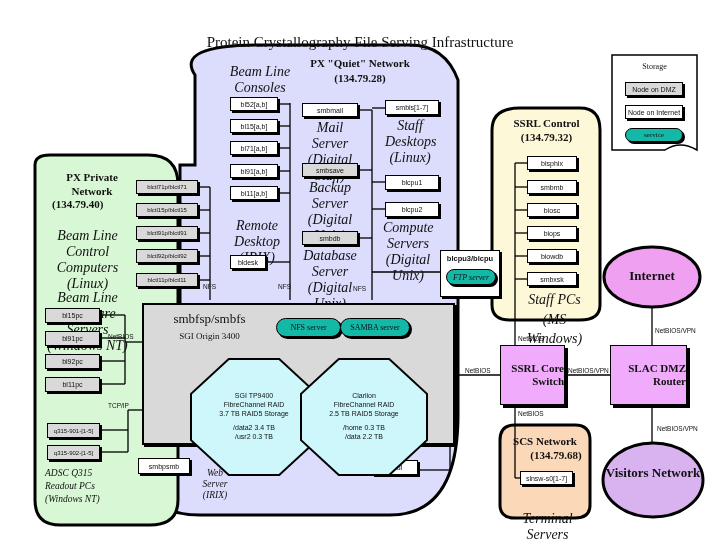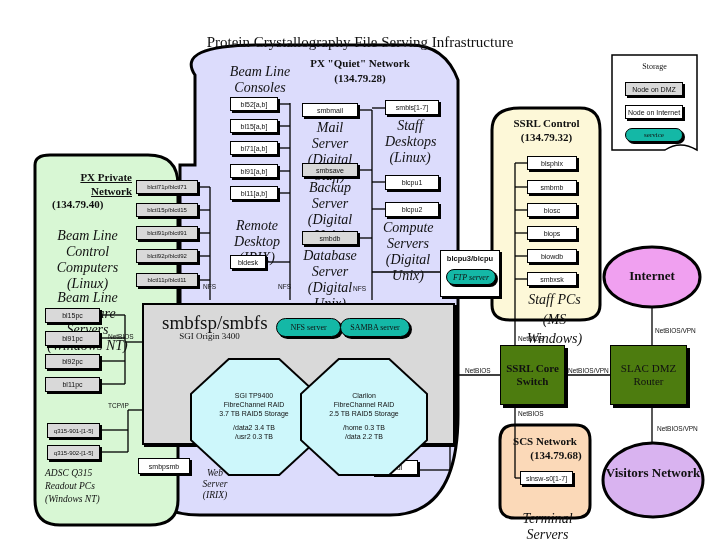--- a/index.html
+++ b/index.html
@@ -6,21 +6,21 @@
   body { width:720px; height:540px; position:relative; overflow:hidden; font-family:"Liberation Serif","DejaVu Serif",serif; color:#111; }
   svg { position:absolute; left:0; top:0; }
   .title { position:absolute; left:0; width:720px; top:34px; text-align:center; font-size:15px; }
   .lbl { position:absolute; text-align:center; line-height:1.15; }
   .it { font-style:italic; font-size:14px; }
   .bold { font-weight:bold; }
   .node { position:absolute; background:#fff; border:1px solid #000; box-shadow:2px 2px 0 #000; font-size:7px; display:flex; align-items:center; justify-content:center; box-sizing:border-box; white-space:nowrap; overflow:hidden; font-family:"Liberation Sans","DejaVu Sans",sans-serif; }
   .node.dmz { background:#d9d9d9; }
   .svc { position:absolute; background:#14b8a6; border:1px solid #000; box-shadow:2px 2px 0 #000; border-radius:12px; font-size:8px; display:flex; align-items:center; justify-content:center; box-sizing:border-box; }
   .proto { position:absolute; font-size:6.5px; font-family:"Liberation Sans","DejaVu Sans",sans-serif; }
-  .box-blue { position:absolute; background:#4d7c0f; border:1px solid #000; box-shadow:3px 3px 0 #000; display:flex; align-items:center; justify-content:center; text-align:center; font-weight:bold; font-size:11px; line-height:1.2; box-sizing:border-box; }
+  .box-blue { position:absolute; background:#f0abfc; border:1px solid #000; box-shadow:3px 3px 0 #000; display:flex; align-items:center; justify-content:center; text-align:right; font-weight:bold; font-size:11px; line-height:1.2; box-sizing:border-box; }
   .oct { position:absolute; width:128px; height:118px; background:#000; clip-path:polygon(30% 0,70% 0,100% 30%,100% 70%,70% 100%,30% 100%,0 70%,0 30%); }
   .oct-in { position:absolute; left:2px; top:2px; right:2px; bottom:2px; background:#cdf7fb; clip-path:polygon(30% 0,70% 0,100% 30%,100% 70%,70% 100%,30% 100%,0 70%,0 30%); display:flex; flex-direction:column; align-items:center; justify-content:center; font-size:7px; line-height:1.25; text-align:center; font-family:"Liberation Sans","DejaVu Sans",sans-serif; }
 </style>
 </head>
 <body>
 
 <svg width="720" height="540">
 
   <path d="M 195 75 Q 175 45 260 45 L 410 45 Q 445 45 458 80 L 458 415 Q 458 515 390 515 L 200 515 Q 145 515 145 470 L 145 445 L 180 445 L 180 165 L 195 165 Z" fill="#dcdcfc" stroke="#000" stroke-width="3"></path>
 
@@ -129,21 +129,21 @@
 
 <div class="proto" style="left:278px;top:283px;">NFS</div>
 <div class="proto" style="left:353px;top:285px;">NFS</div>
 <div class="proto" style="left:203px;top:283px;">NFS</div>
 
 <div style="position:absolute;left:440px;top:250px;width:58px;height:45px;background:#fff;border:1px solid #000;box-shadow:2px 2px 0 #000;">
   <div style="font-size:7.5px;font-weight:bold;text-align:center;margin-top:3px;font-family:'Liberation Sans',sans-serif;">blcpu3/blcpu</div>
 </div>
 <div class="svc" style="left:446px;top:269px;width:50px;height:16px;font-style:italic;">FTP server</div>
 
-<div class="lbl bold" style="left:52px;top:170px;width:80px;font-size:11px;text-align:right;line-height:1.3;text-decoration:underline;">PX Private Network</div>
+<div class="lbl bold" style="left:52px;top:170px;width:80px;font-size:11px;text-align:center;line-height:1.3;">PX Private Network</div>
 <div class="lbl bold" style="left:52px;top:198px;width:80px;font-size:11px;text-align:left;">(134.79.40)</div>
 <div class="lbl it" style="left:45px;top:228px;width:85px;">Beam Line Control Computers (Linux)</div>
 
 <div class="node dmz" style="left:136px;top:180px;width:62px;height:14px;font-size:6px;">blctl71p/blctl71</div>
 <div class="node dmz" style="left:136px;top:203px;width:62px;height:14px;font-size:6px;">blctl15p/blctl15</div>
 <div class="node dmz" style="left:136px;top:226px;width:62px;height:14px;font-size:6px;">blctl91p/blctl91</div>
 <div class="node dmz" style="left:136px;top:249px;width:62px;height:14px;font-size:6px;">blctl92p/blctl92</div>
 <div class="node dmz" style="left:136px;top:273px;width:62px;height:14px;font-size:6px;">blctl11p/blctl11</div>
 
 <div class="lbl it" style="left:40px;top:290px;width:95px;">Beam Line Hardware Servers (Windows NT)</div>
@@ -157,21 +157,21 @@
 <div class="node dmz" style="left:47px;top:423px;width:53px;height:15px;font-size:6px;">q315-901-[1-5]</div>
 <div class="node dmz" style="left:47px;top:445px;width:53px;height:15px;font-size:6px;">q315-902-[1-5]</div>
 <div class="lbl it" style="left:45px;top:467px;width:75px;text-align:left;font-size:9.5px;line-height:1.35;">ADSC Q315 Readout PCs (Windows NT)</div>
 
 <div class="node" style="left:138px;top:458px;width:52px;height:16px;">smbpsmb</div>
 <div class="lbl it" style="left:195px;top:468px;width:40px;font-size:9.5px;">Web Server (IRIX)</div>
 <div class="proto" style="left:222px;top:455px;">NFS</div>
 <div class="node" style="left:372px;top:460px;width:46px;height:15px;">blcdl</div>
 
 <div style="position:absolute;left:142px;top:303px;width:313px;height:142px;background:#d9d9d9;border:2px solid #000;box-sizing:border-box;box-shadow:2px 2px 0 #000;"></div>
-<div class="lbl" style="left:162px;top:312px;width:95px;font-size:19px;">smbfsp/smbfs</div>
+<div class="lbl" style="left:162px;top:312px;width:95px;font-size:13px;">smbfsp/smbfs</div>
 <div class="lbl" style="left:162px;top:331px;width:95px;font-size:9px;">SGI Origin 3400</div>
 <div class="svc" style="left:276px;top:318px;width:65px;height:19px;">NFS server</div>
 <div class="svc" style="left:340px;top:318px;width:70px;height:19px;">SAMBA server</div>
 
 <div class="oct" style="left:190px;top:358px;">
   <div class="oct-in">
     <div>SGI TP9400</div>
     <div>FibreChannel RAID</div>
     <div>3.7 TB RAID5 Storage</div>
     <div style="height:6px"></div>
@@ -202,21 +202,21 @@
 
 <div class="lbl" style="left:612px;top:62px;width:85px;font-size:8px;">Storage</div>
 <div class="node dmz" style="left:625px;top:82px;width:58px;height:14px;">Node on DMZ</div>
 <div class="node" style="left:625px;top:105px;width:58px;height:14px;">Node on Internet</div>
 <div class="svc" style="left:625px;top:128px;width:58px;height:14px;font-size:7px;">service</div>
 
 <div class="lbl bold" style="left:604px;top:269px;width:96px;font-size:13px;">Internet</div>
 <div class="proto" style="left:655px;top:327px;">NetBIOS/VPN</div>
 
 <div class="box-blue" style="left:500px;top:345px;width:65px;height:60px;">SSRL Core Switch</div>
-<div class="box-blue" style="left:610px;top:345px;width:77px;height:60px;font-weight:normal;">SLAC DMZ Router</div>
+<div class="box-blue" style="left:610px;top:345px;width:77px;height:60px;font-weight:bold;">SLAC DMZ Router</div>
 
 <div class="proto" style="left:465px;top:367px;">NetBIOS</div>
 <div class="proto" style="left:568px;top:367px;">NetBIOS/VPN</div>
 <div class="proto" style="left:518px;top:335px;">NetBIOS</div>
 <div class="proto" style="left:518px;top:410px;">NetBIOS</div>
 <div class="proto" style="left:657px;top:425px;">NetBIOS/VPN</div>
 
 <div class="lbl bold" style="left:500px;top:435px;width:90px;font-size:11px;">SCS Network</div>
 <div class="lbl bold" style="left:500px;top:449px;width:90px;font-size:11px;padding-left:11px;">(134.79.68)</div>
 <div class="node" style="left:520px;top:471px;width:53px;height:14px;">slnsw-s0[1-7]</div>

